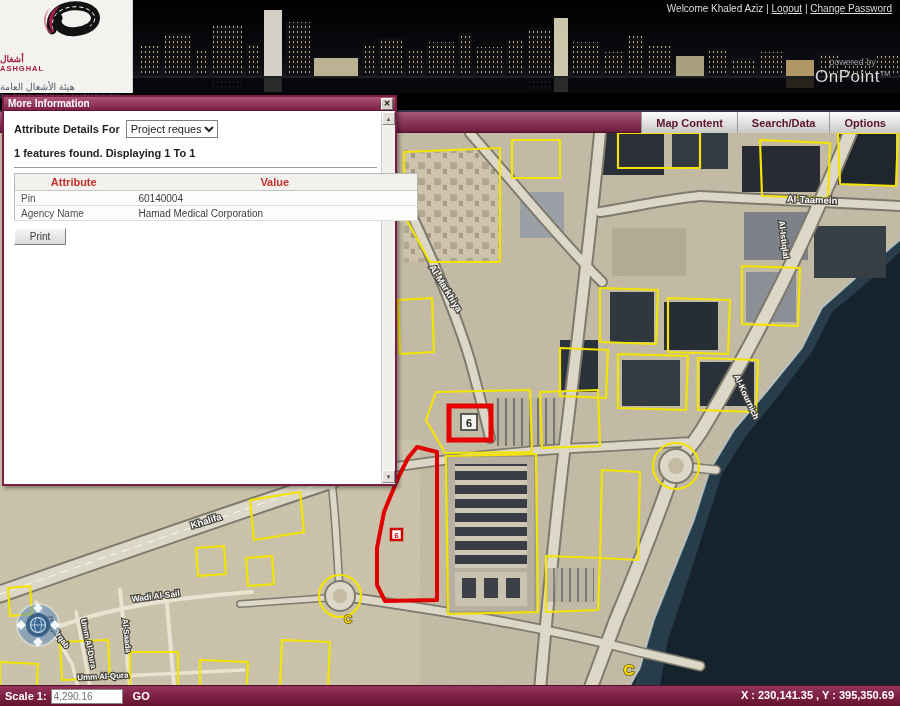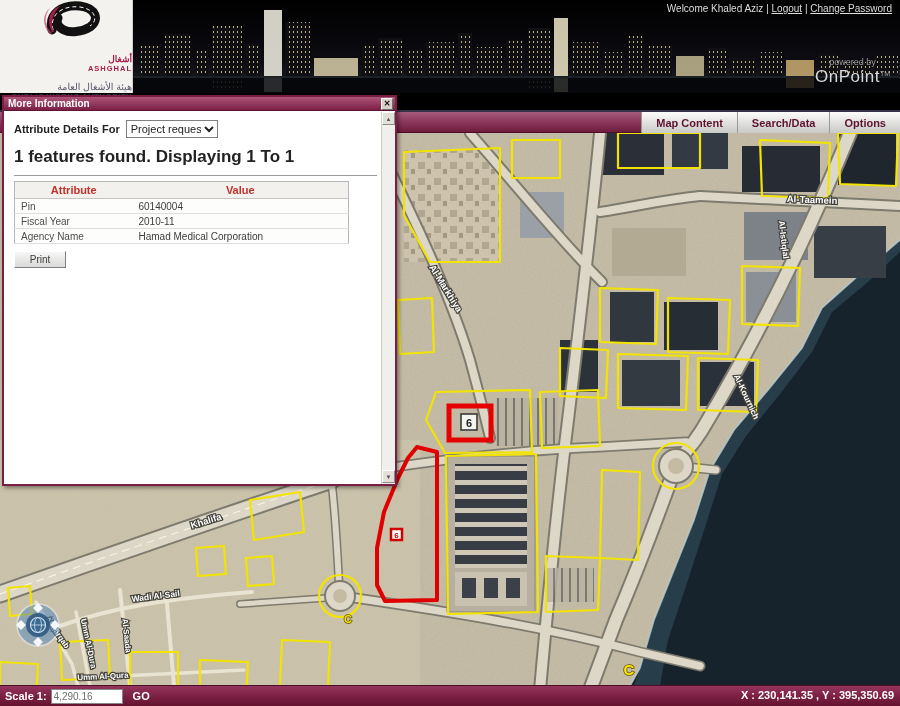--- a/index.html
+++ b/index.html
@@ -14,21 +14,21 @@
     position:absolute; top:3px; right:8px; color:#ddd; font-size:10px; z-index:5; white-space:nowrap;
   }
   #userbar a { color:#ddd; text-decoration:underline; cursor:pointer;text-align:center; }
   #poweredby { position:absolute; right:10px; bottom:6px; text-align:center; z-index:5; }
   #poweredby .pb { color:#9a9a9a; font-size:9px; display:block; }
   #poweredby .op { color:#d9d9d9; font-size:17px; letter-spacing:.5px; }
   #poweredby .tm { color:#aaa; font-size:7px; vertical-align:super; }
   
   #logobox {
     position:absolute; left:0; top:0; width:133px; height:93px; background:#f4f2ee;
-    border-right:1px solid #cfcfcf; z-index:6; text-align:right;
+    border-right:1px solid #cfcfcf; z-index:6; text-align:left;
   }
   #logobox .ar-name { color:#a61c4a; font-size:9px; font-weight:bold; }
   #logobox .en-name { color:#a61c4a; font-size:7.5px; font-weight:bold; letter-spacing:1px; }
   #logobox .ar-title { color:#55566b; font-size:9.5px; margin-top:8px; }
   #logobox .en-title { color:#3c3d52; font-size:8px; font-weight:bold; letter-spacing:.4px; }
   
   #topline { position:absolute; left:0; top:110px; width:900px; height:2px; background:#37324a; z-index:4; }
   #toolbar {
     position:absolute; left:0; top:112px; width:900px; height:21px; z-index:4;
     background:linear-gradient(180deg,#a75c7c 0%, #8c3a5e 45%, #701c3e 100%);
@@ -67,23 +67,23 @@
     border:1px solid; border-color:#fff #8a8a8a #8a8a8a #fff; color:#555;
     font-size:6px; text-align:center; line-height:12px; cursor:pointer;
   }
   #scr-up { top:0; } #scr-down { bottom:1px; }
   #dlg-body { position:absolute; left:0; top:15px; right:14px; bottom:0; padding:8px 4px 0 10px; }
   #attr-row { display:flex; align-items:center; font-size:11px; font-weight:bold; color:#222; }
   #layer-select {
     margin-left:6px; font-size:11px; font-family:"Liberation Sans",sans-serif;
     width:92px; height:18px; border:1px solid #7f7f7f; background:#fff; color:#222;
   }
-  #features-line { font-size:17px; font-weight:bold; color:#222; margin-top:9px; }
+  #features-line { font-size:11px; font-weight:bold; color:#222; margin-top:9px; }
   #dlg-hr { border:none; border-top:1px solid #9a9a9a; margin:8px 0 5px 0; }
-  #attr-table { width:335px; border-collapse:collapse; border:1px solid #b8b8b8; }
+  #attr-table { width:404px; border-collapse:collapse; border:1px solid #b8b8b8; }
   #attr-table th {
     font-size:11px; color:#c2302a; font-weight:bold; text-align:center;
     background:#f3f1ee; border-bottom:1px solid #c4c4c4; padding:2px 0; height:14px;
   }
   #attr-table td {
     font-size:10px; color:#4d4d4d; padding:1.5px 6px; height:12px;
     border-bottom:1px solid #dedede; background:#fdfdfc;
   }
   #attr-table td.val { color:#3c3c3c; }
   #attr-table col.c1 { width:118px; }
@@ -416,24 +416,20 @@
         <tbody>
             <tr>
           <th>Attribute</th>
           <th>Value</th>
         </tr>
         <tr>
           <td>Pin</td>
           <td class="val">60140004</td>
         </tr>
         <tr>
-          <td>Fiscal Year</td>
-          <td class="val">2010-11</td>
-        </tr>
-        <tr>
           <td>Agency Name</td>
           <td class="val">Hamad Medical Corporation</td>
         </tr>
       </tbody>
         </table>
       <button id="print-btn">Print</button>
     </div>
   </div>
 
   <div id="statusbar">

